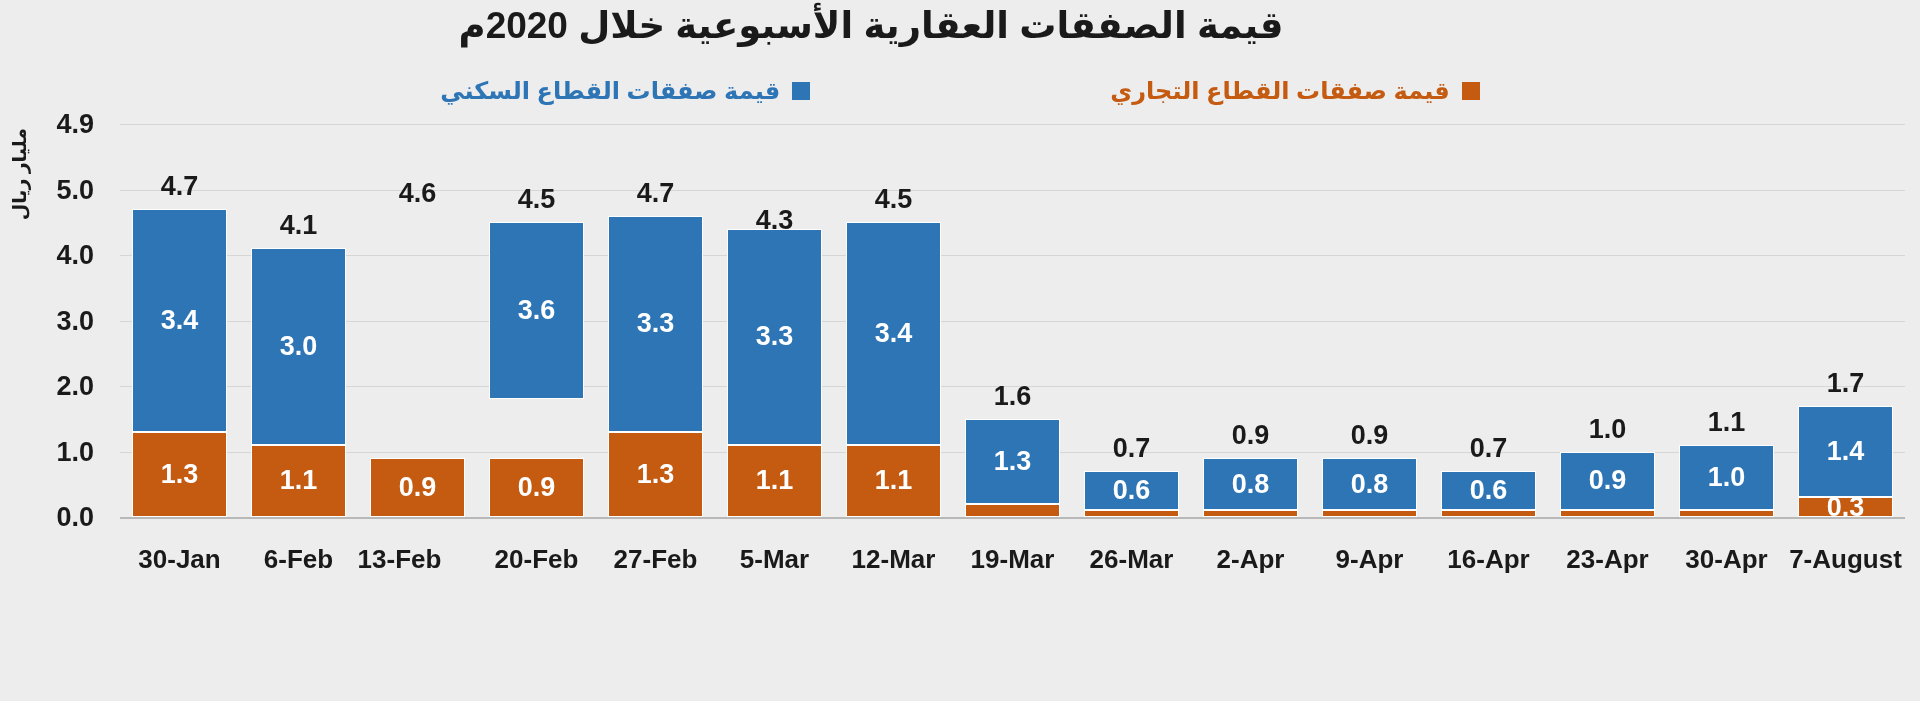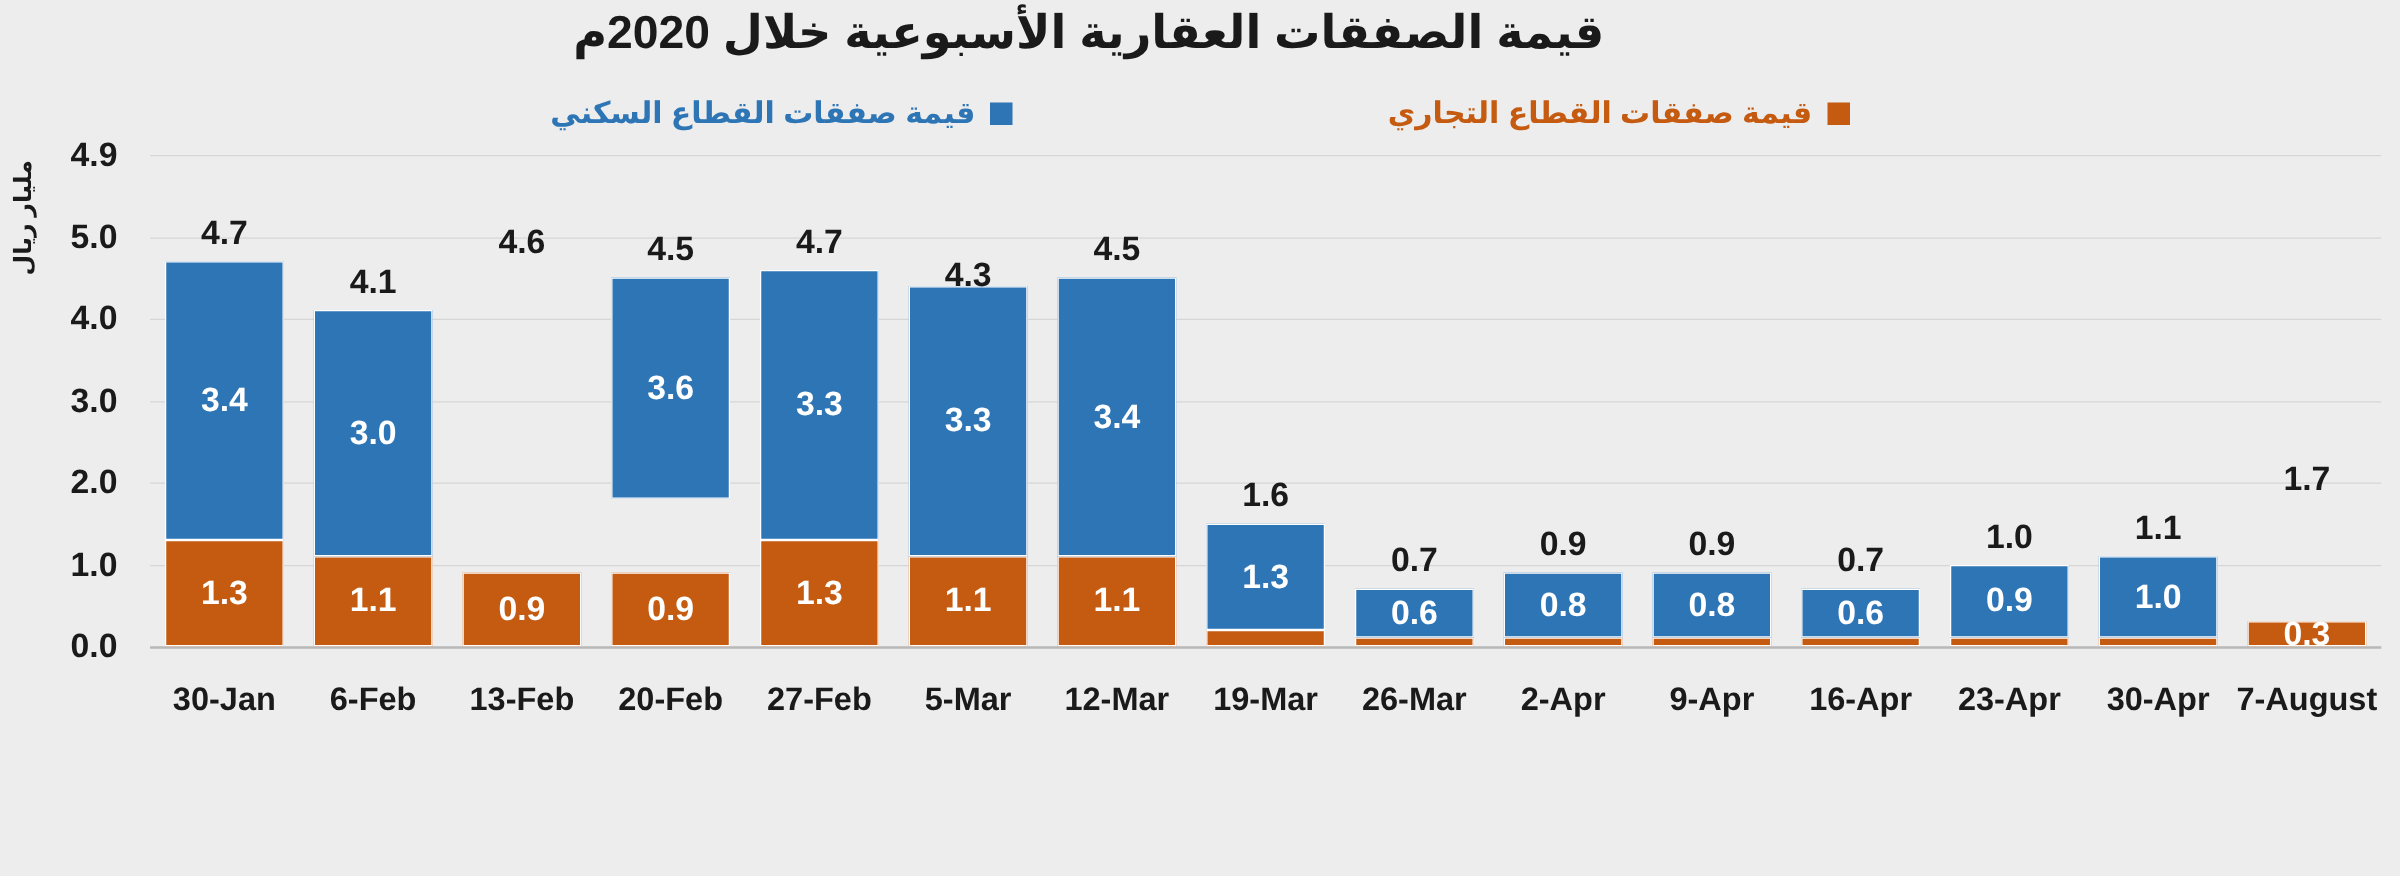--- a/index.html
+++ b/index.html
@@ -347,29 +347,32 @@
           <div class="seg seg-orange" style="top: 386.45px; height: 6.55px;"></div>
           <div class="seg seg-blue" style="top: 320.95px; height: 65.5px;">
             <span class="seg-label">1.0</span>
           </div>
           <div class="total-label" style="top: 284.95px;">1.1</div>
         </div>
         <div class="bar-group" style="left: 1677.9px; width: 95.2px;">
           <div class="seg seg-orange" style="top: 373.35px; height: 19.65px;">
             <span class="seg-label">0.3</span>
           </div>
+          <div class="seg seg-blue" style="top: 281.65px; height: 91.7px;">
+            <span class="seg-label">1.4</span>
+          </div>
           <div class="total-label" style="top: 245.65px;">1.7</div>
         </div>
       </div>
   </div>
 
   <div class="x-labels" id="x-labels">
       <div class="x-tick" style="left: 0px; width: 119px;">30-Jan</div>
       <div class="x-tick" style="left: 119px; width: 119px;">6-Feb</div>
-      <div class="x-tick" style="left: 238px; width: 119px;">13-Feb</div>
+      <div class="x-tick" style="left: 220px; width: 119px;">13-Feb</div>
       <div class="x-tick" style="left: 357px; width: 119px;">20-Feb</div>
       <div class="x-tick" style="left: 476px; width: 119px;">27-Feb</div>
       <div class="x-tick" style="left: 595px; width: 119px;">5-Mar</div>
       <div class="x-tick" style="left: 714px; width: 119px;">12-Mar</div>
       <div class="x-tick" style="left: 833px; width: 119px;">19-Mar</div>
       <div class="x-tick" style="left: 952px; width: 119px;">26-Mar</div>
       <div class="x-tick" style="left: 1071px; width: 119px;">2-Apr</div>
       <div class="x-tick" style="left: 1190px; width: 119px;">9-Apr</div>
       <div class="x-tick" style="left: 1309px; width: 119px;">16-Apr</div>
       <div class="x-tick" style="left: 1428px; width: 119px;">23-Apr</div>

